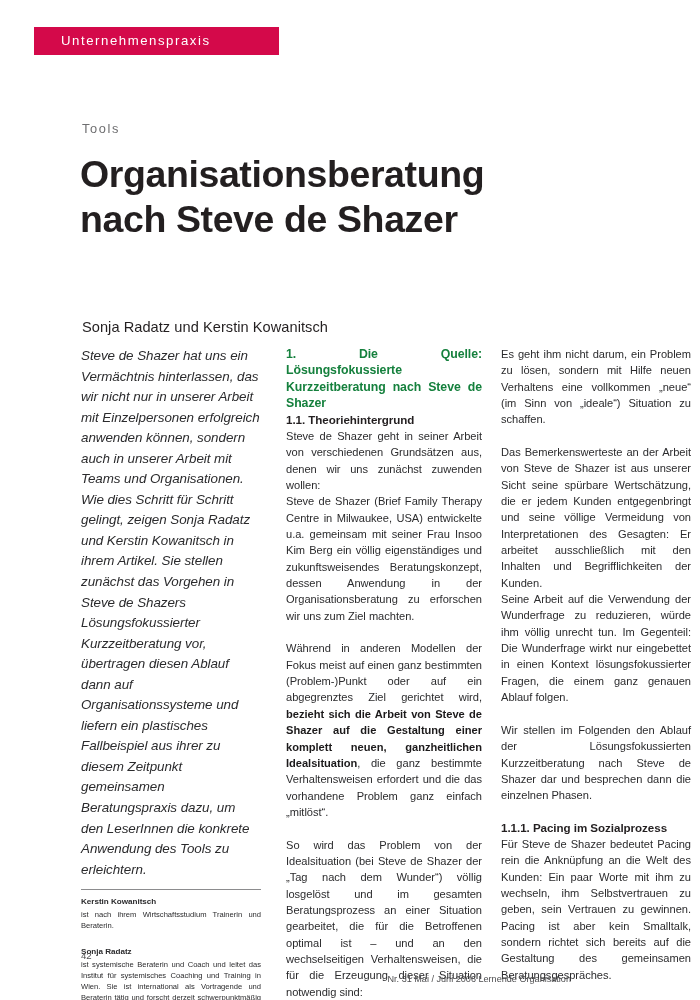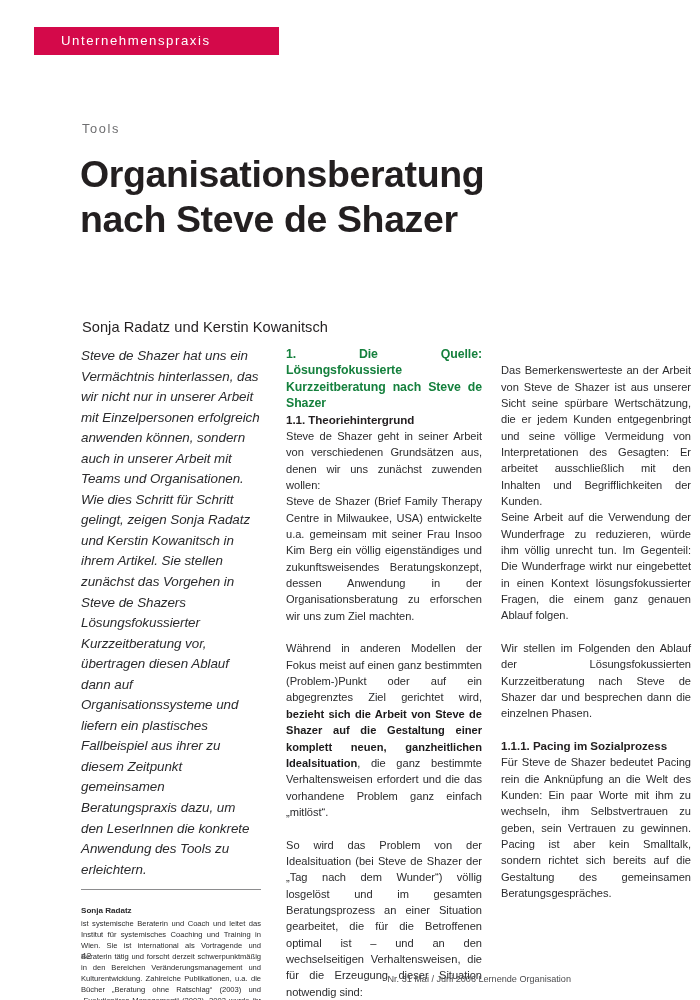--- a/index.html
+++ b/index.html
@@ -184,20 +184,24 @@
     <span class="hl-line">nach Steve de Shazer</span>
   </div>
 
   <div class="byline">Sonja Radatz und Kerstin Kowanitsch</div>
 
   <div class="col col-left">
     <div class="intro">Steve de Shazer hat uns ein Vermächtnis hinterlassen, das wir nicht nur in unserer Arbeit mit Einzelpersonen erfolgreich anwenden können, sondern auch in unserer Arbeit mit Teams und Organisationen. Wie dies Schritt für Schritt gelingt, zeigen Sonja Radatz und Kerstin Kowanitsch in ihrem Artikel. Sie stellen zunächst das Vorgehen in Steve de Shazers Lösungsfokussierter Kurzzeitberatung vor, übertragen diesen Ablauf dann auf Organisationssysteme und liefern ein plastisches Fallbeispiel aus ihrer zu diesem Zeitpunkt gemeinsamen Beratungspraxis dazu, um den LeserInnen die konkrete Anwendung des Tools zu erleichtern.</div>
 
     <div class="bio-rule"></div>
 
+    <div class="bio">
+      <span class="bio-name">Kerstin Kowanitsch</span>
+      <span class="bio-para">ist nach ihrem Wirtschaftsstudium Trainerin und Beraterin.</span>
+    </div>
 
     <div class="bio-gap"></div>
 
     <div class="bio">
       <span class="bio-name">Sonja Radatz</span>
       <span class="bio-para">ist systemische Beraterin und Coach und leitet das Institut für systemisches Coaching und Training in Wien. Sie ist international als Vortragende und Beraterin tätig und forscht derzeit schwerpunktmäßig in den Bereichen Veränderungsmanagement und Kulturentwicklung. Zahlreiche Publikationen, u.a. die Bücher „Beratung ohne Ratschlag“ (2003) und „Evolutionäres Management“ (2003). 2003 wurde ihr der deutsche Preis für Gesellschafts- und Organisationskybernetik für herausragende Beiträge zur Organisationskybernetik verliehen.</span>
     </div>
   </div>
 
   <div class="col col-mid">
@@ -208,20 +212,21 @@
     <div class="body-text">
       <p>Steve de Shazer geht in seiner Arbeit von verschiedenen Grundsätzen aus, denen wir uns zunächst zuwenden wollen:</p>
       <p>Steve de Shazer (Brief Family Therapy Centre in Milwaukee, USA) entwickelte u.a. gemeinsam mit seiner Frau Insoo Kim Berg ein völlig eigenständiges und zukunftsweisendes Beratungskonzept, dessen Anwendung in der Organisationsberatung zu erforschen wir uns zum Ziel machten.</p>
       <p class="gap-before"><span>Während in anderen Modellen der Fokus meist auf einen ganz bestimmten (Problem-)Punkt oder auf ein abgegrenztes Ziel gerichtet wird, </span><b>bezieht sich die Arbeit von Steve de Shazer auf die Gestaltung einer komplett neuen, ganzheitlichen Idealsituation</b><span>, die ganz bestimmte Verhaltensweisen erfordert und die das vorhandene Problem ganz einfach „mitlöst“.</span></p>
       <p class="gap-before">So wird das Problem von der Idealsituation (bei Steve de Shazer der „Tag nach dem Wunder“) völlig losgelöst und im gesamten Beratungsprozess an einer Situation gearbeitet, die für die Betroffenen optimal ist – und an den wechselseitigen Verhaltensweisen, die für die Erzeugung dieser Situation notwendig sind:</p>
     </div>
   </div>
 
   <div class="col col-right">
     <div class="body-text">
+      <p>Es geht ihm nicht darum, ein Problem zu lösen, sondern mit Hilfe neuen Verhaltens eine vollkommen „neue“ (im Sinn von „ideale“) Situation zu schaffen.</p>
       <p class="gap-before">Das Bemerkenswerteste an der Arbeit von Steve de Shazer ist aus unserer Sicht seine spürbare Wertschätzung, die er jedem Kunden entgegenbringt und seine völlige Vermeidung von Interpretationen des Gesagten: Er arbeitet ausschließlich mit den Inhalten und Begrifflichkeiten der Kunden.</p>
       <p>Seine Arbeit auf die Verwendung der Wunderfrage zu reduzieren, würde ihm völlig unrecht tun. Im Gegenteil: Die Wunderfrage wirkt nur eingebettet in einen Kontext lösungsfokussierter Fragen, die einem ganz genauen Ablauf folgen.</p>
       <p class="gap-before">Wir stellen im Folgenden den Ablauf der Lösungsfokussierten Kurzzeitberatung nach Steve de Shazer dar und besprechen dann die einzelnen Phasen.</p>
     </div>
 
     <h3 class="subsec spaced">1.1.1. Pacing im Sozialprozess</h3>
 
     <div class="body-text">
       <p>Für Steve de Shazer bedeutet Pacing rein die Anknüpfung an die Welt des Kunden: Ein paar Worte mit ihm zu wechseln, ihm Selbstvertrauen zu geben, sein Vertrauen zu gewinnen. Pacing ist aber kein Smalltalk, sondern richtet sich bereits auf die Gestaltung des gemeinsamen Beratungsgespräches.</p>
     </div>

